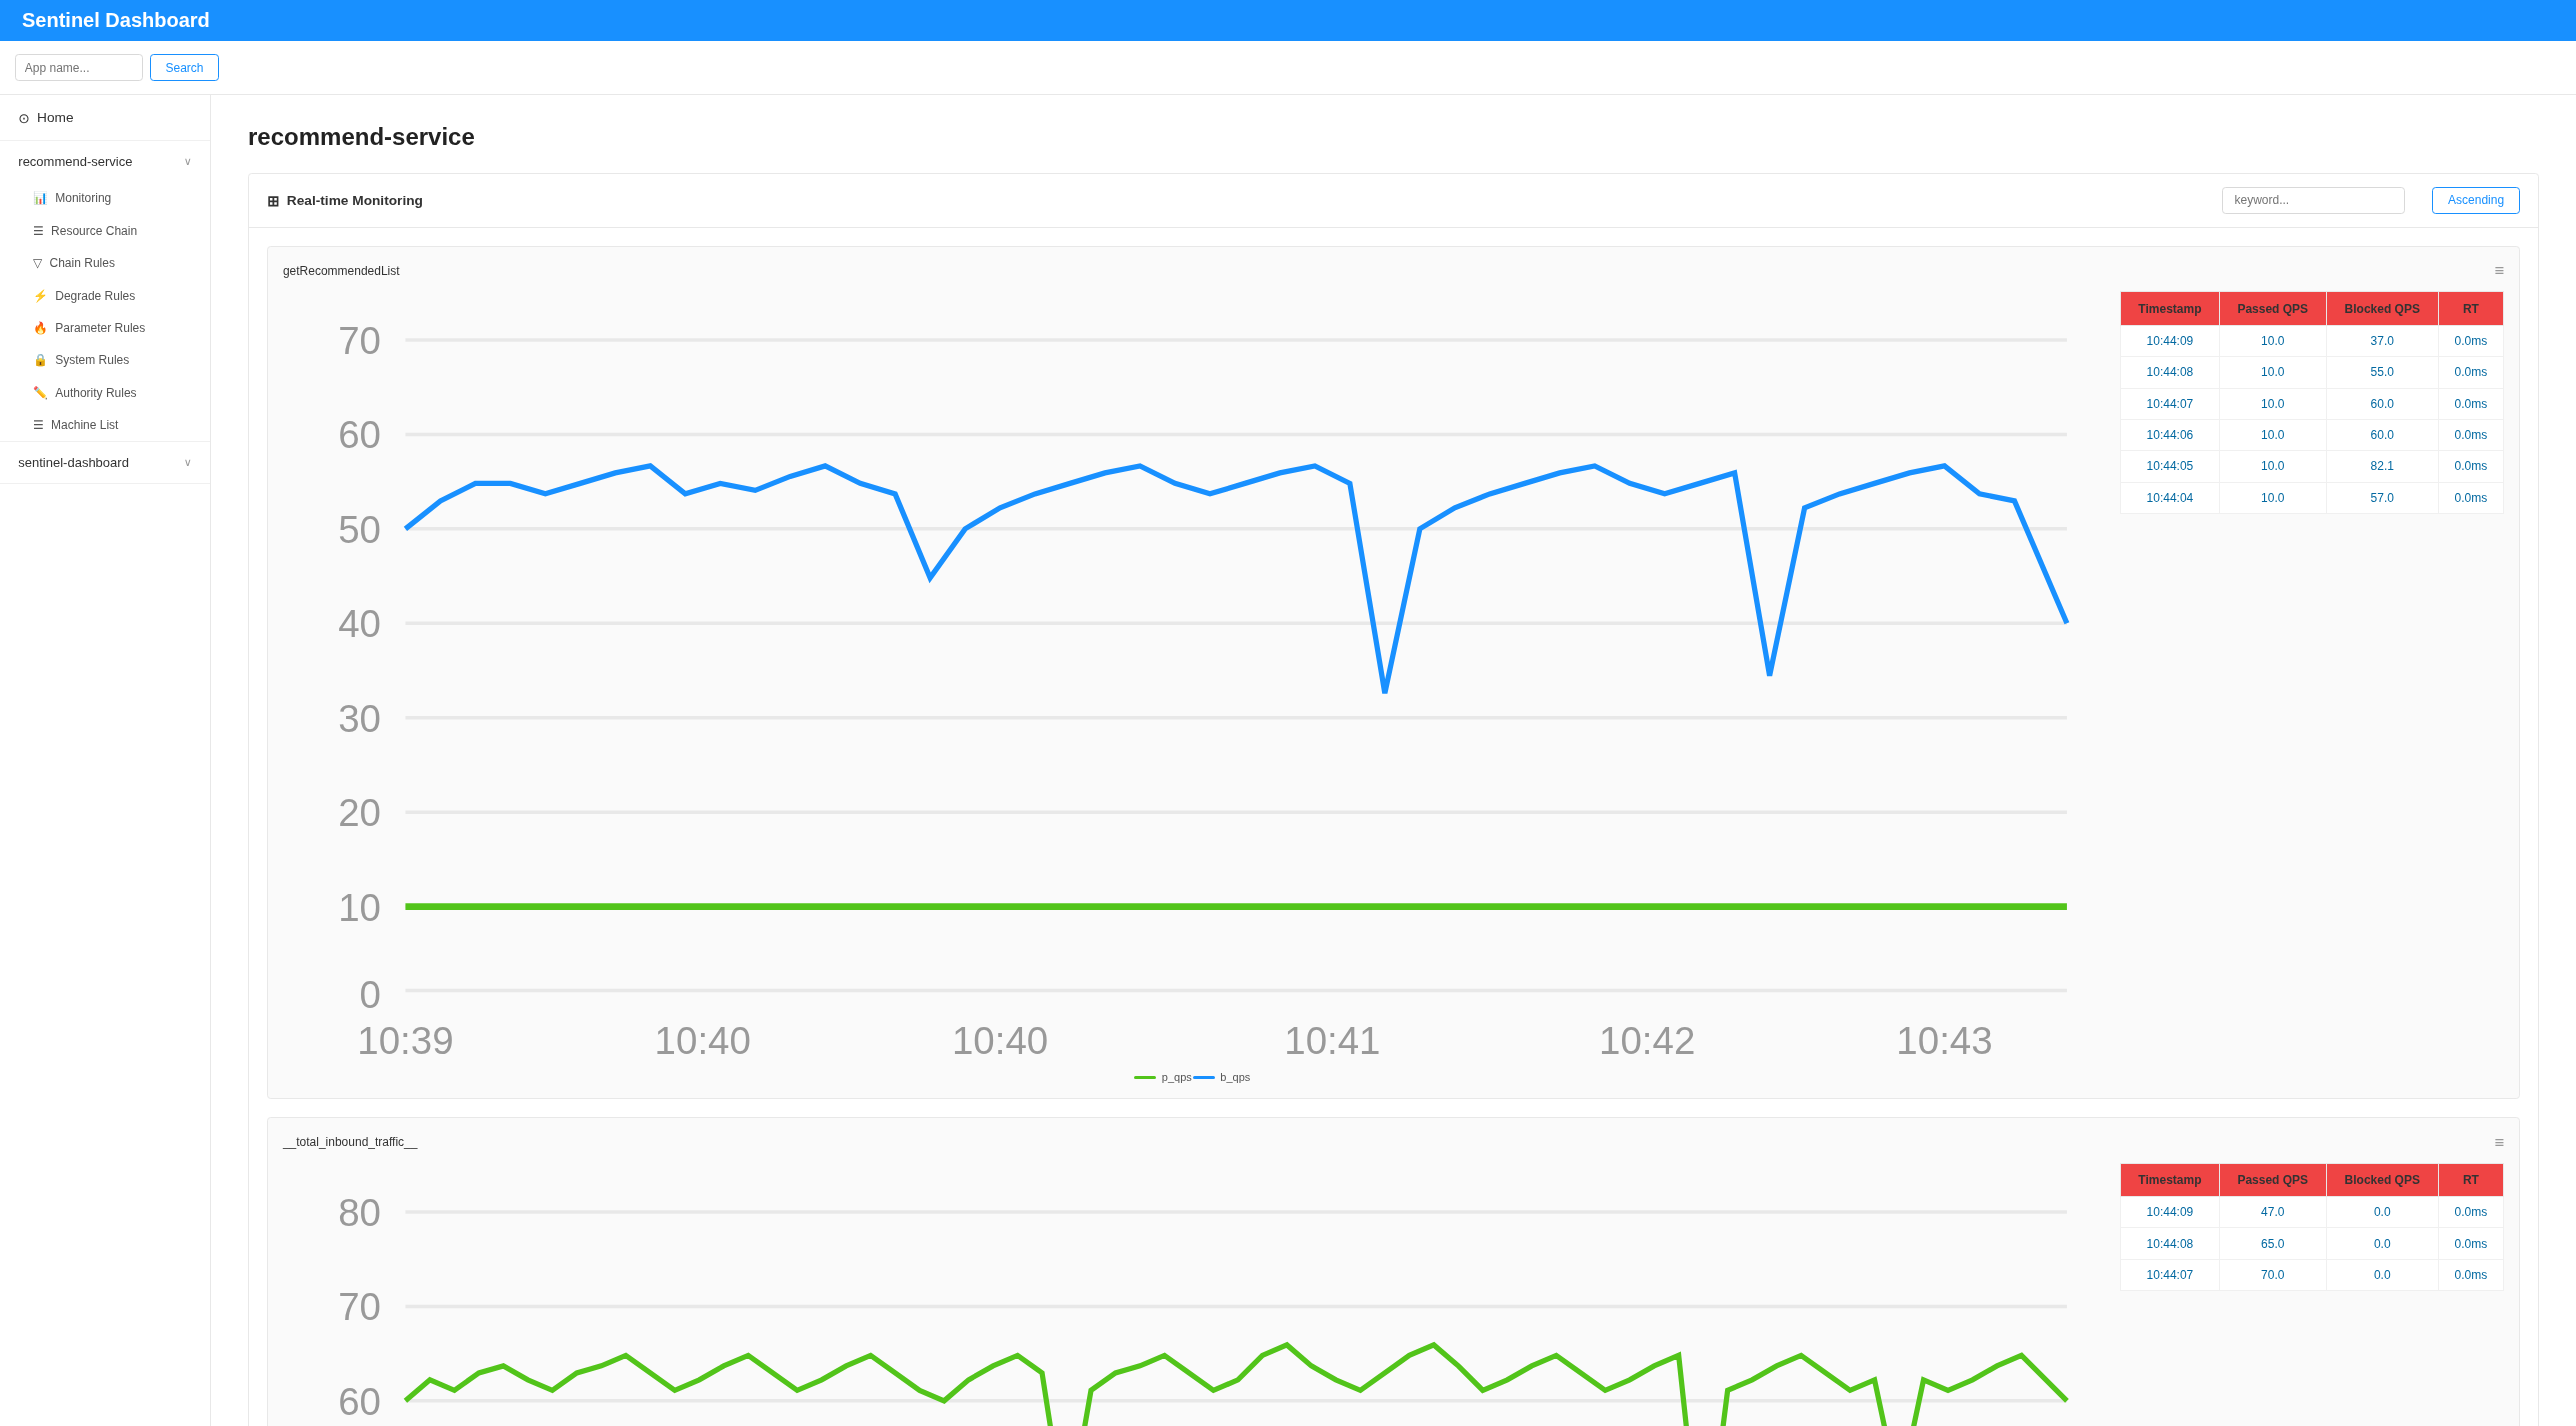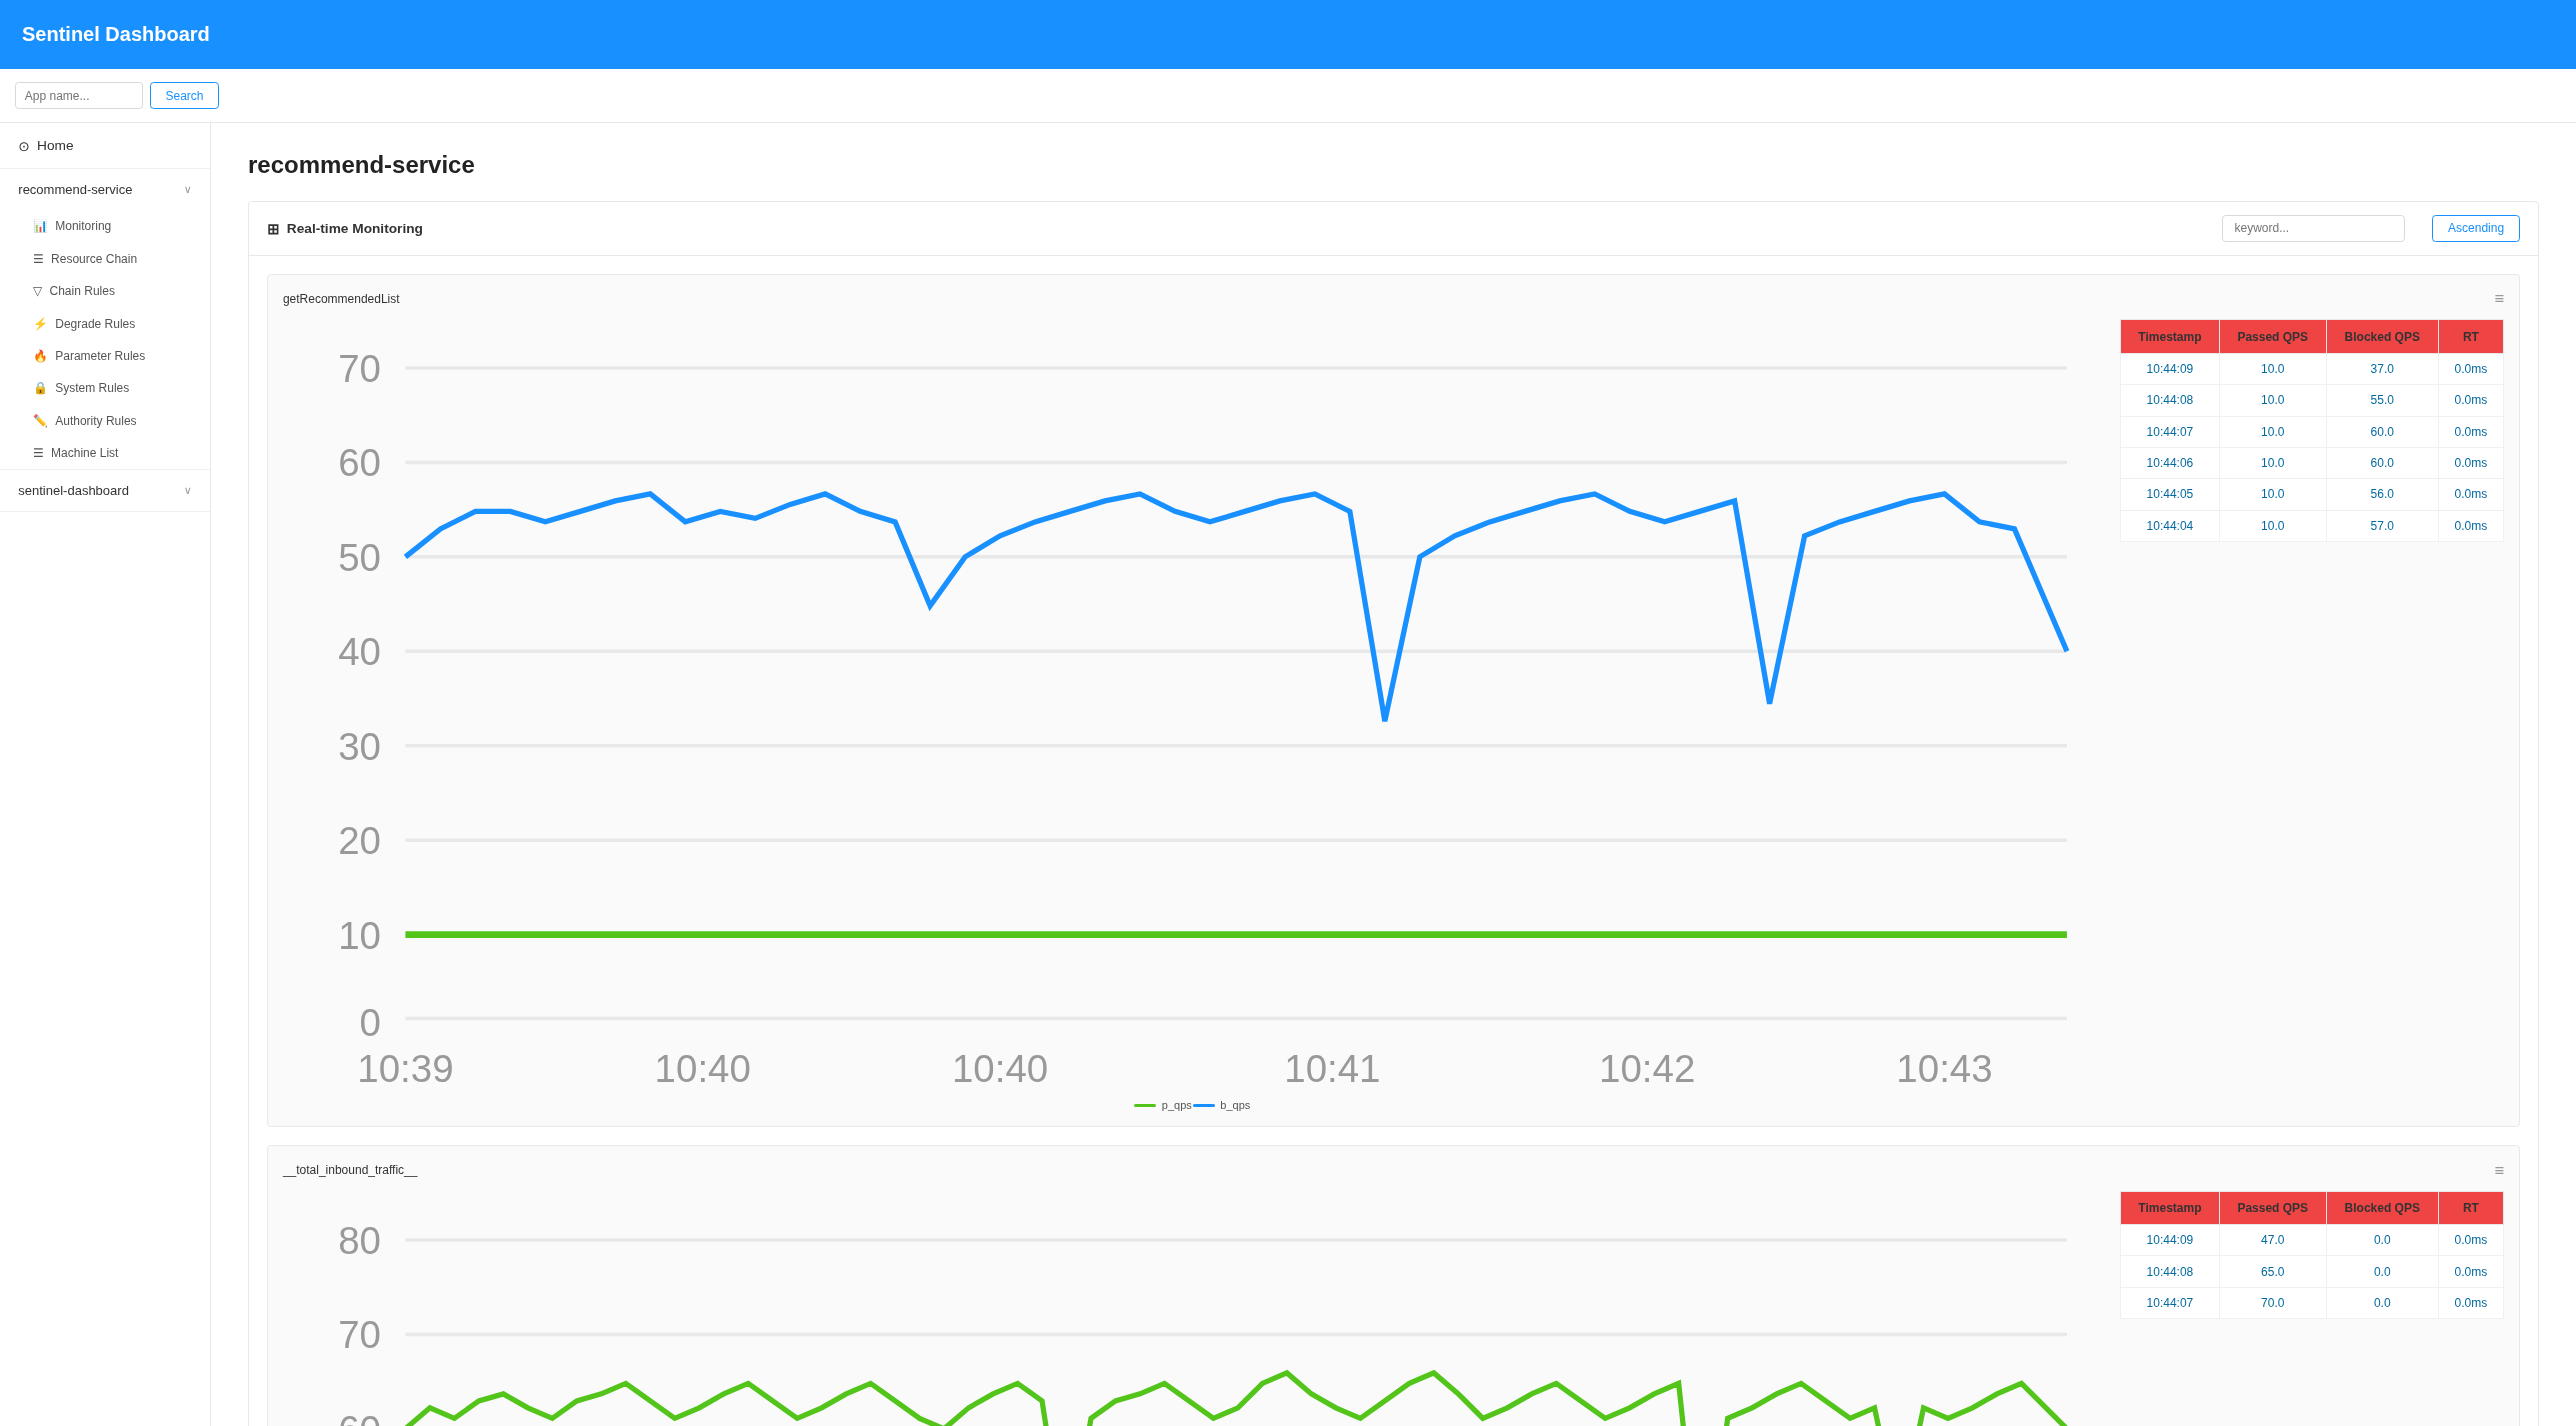--- a/index.html
+++ b/index.html
@@ -2,21 +2,21 @@
 <html style="font-size:14.6px"><head>
   <meta charset="utf-8">
   <style>
     * { box-sizing: border-box; margin: 0; padding: 0; }
     body { font-family: -apple-system, BlinkMacSystemFont, 'Segoe UI', sans-serif; font-size: 13px; background: #f0f2f5; }
 
     
     .header {
       background: #1890ff;
       color: white;
-      padding: 23px 22px;
+      padding: 9px 22px;
       font-size: 20px;
       font-weight: 600;
     }
 
     
     .search-bar {
       background: white;
       padding: 13px 14.6px;
       display: flex;
       align-items: center;
@@ -394,21 +394,21 @@
                   </tr>
                   <tr>
                     <td>10:44:06</td>
                     <td>10.0</td>
                     <td>60.0</td>
                     <td>0.0ms</td>
                   </tr>
                   <tr>
                     <td>10:44:05</td>
                     <td>10.0</td>
-                    <td>56.0</td>
+                    <td>82.1</td>
                     <td>0.0ms</td>
                   </tr>
                   <tr>
                     <td>10:44:04</td>
                     <td>10.0</td>
                     <td>57.0</td>
                     <td>0.0ms</td>
                   </tr>
                 </tbody>
             </table>

